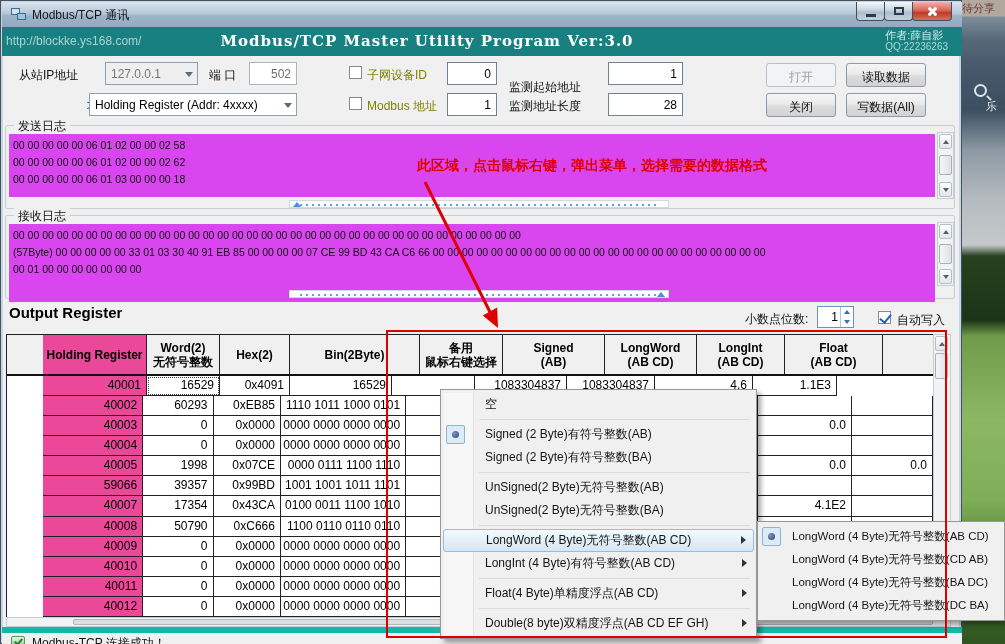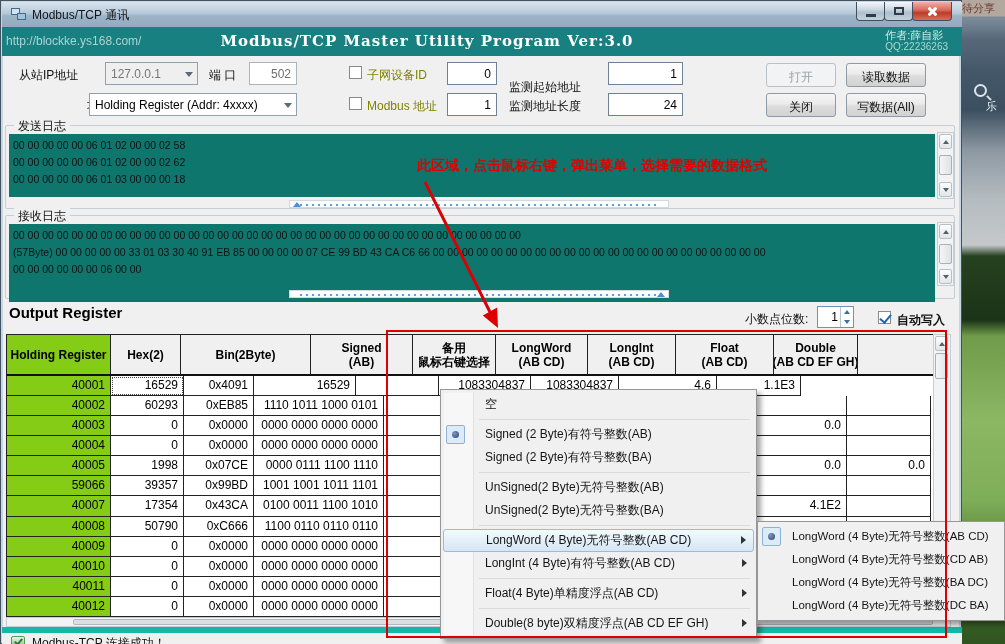--- a/index.html
+++ b/index.html
@@ -55,21 +55,21 @@
   .chk { position:absolute; width:13px; height:13px; background:#fff; border:1px solid #8a8a8a; }
   .chk.checked::after { content:""; position:absolute; left:3px; top:0px; width:5px; height:9px;
     border-right:2px solid #1e5fbf; border-bottom:2px solid #1e5fbf; transform:rotate(40deg); }
   .btn { position:absolute; height:24px; border:1px solid #8e9aa5; border-radius:3px; font-size:12px; color:#111;
     background:linear-gradient(180deg,#f6f6f6 0%,#ebebeb 45%,#dcdcdc 55%,#d2d2d2 100%); text-align:center; padding-top:5px; }
   .btn.disabled { color:#9aa0a6; border-color:#b9c0c6; background:#f2f3f4; }
 
   
   .grp { position:absolute; border:1px solid #c3ced6; border-radius:2px; }
   .grp .cap { position:absolute; top:-8px; left:8px; background:#f0f0f0; padding:0 4px; font-size:12px; color:#111; }
-  .logarea { position:absolute; background:#0f766e; font-size:10.5px; line-height:17px; color:#111; overflow:hidden; white-space:nowrap; padding:3px 0 0 4px; }
+  .logarea { position:absolute; background:#d946ef; font-size:10.5px; line-height:17px; color:#111; overflow:hidden; white-space:nowrap; padding:3px 0 0 4px; }
   .dotbar { position:absolute; height:8px; border:1px solid #d3dade; background:#fcfdfe; }
   .dotbar .dots { position:absolute; left:10px; right:10px; top:3px; height:2px;
     background:repeating-linear-gradient(90deg,#5aa0e6 0 2px,transparent 2px 6px); }
   .dotbar .tri { position:absolute; top:1px; width:0; height:0; border-left:4px solid transparent; border-right:4px solid transparent; border-bottom:5px solid #4a90d9; }
 
   
   .vsb { position:absolute; width:17px; background:#f2f3f4; border:1px solid #c8cdd2; }
   .vsb .arr { position:absolute; left:1px; width:13px; height:15px; border:1px solid #b8bec4; border-radius:2px;
     background:linear-gradient(180deg,#fdfdfd,#e2e6e9); }
   .vsb .arr::after { content:""; position:absolute; left:3px; width:0; height:0; border-left:3px solid transparent; border-right:3px solid transparent; }
@@ -88,21 +88,21 @@
   .spinner .spins i.d { bottom:3px; border-top:4px solid #3a6ea5; }
 
   
   #tbl { left:5px; top:333px; width:927px; border:1px solid #222; border-right:none; background:#fff; }
   .thead { display:flex; height:41px; background:#f0f0f0; border-bottom:2px solid #111; }
   .th { border-right:1px solid #222; display:flex; flex-direction:column; justify-content:center; align-items:center;
     font-size:12px; font-weight:bold; line-height:14px; white-space:nowrap; overflow:hidden; }
   .tr { display:flex; height:20.08px; }
   .td { border-right:1px solid #222; border-bottom:1px solid #222; font-size:12px; text-align:right;
     padding:2px 5px 0 0; white-space:nowrap; overflow:hidden; }
-  .c0 { width:104px; background:#84cc16; } .c1 { width:73px; } .c2 { width:70px; } .c3 { width:130px; }
+  .c0 { width:104px; background:#ec4899;margin-left:36px; } .c1 { width:73px; } .c2 { width:70px; } .c3 { width:130px; }
   .c4 { width:102px; } .c5 { width:83px; } .c6 { width:92px; } .c7 { width:88px;text-align:right; } .c8 { width:98px; } .c9 { width:84px; }
   .tbody .tr:first-of-type .c1 { outline:1px dotted #444; outline-offset:-2px; }
   .hsb { position:absolute; left:5px; top:616px; width:945px; height:10px; background:#f2f3f4; border:1px solid #c8cdd2; }
   .hsb .thumb { position:absolute; left:66px; top:1px; width:860px; height:6px; background:#dcdfe2; border:1px solid #b2b8bd; border-radius:2px; }
 
   
   #status { left:1px; top:626px; width:960px; height:17px; background:#f0f0f0; border-top:6px solid #14b8a6; }
   #status .txt2 { position:absolute; left:30px; top:2px; font-size:12px; color:#111; }
   .msgicon { position:absolute; left:9px; top:3px; width:14px; height:10px; border:1px solid #4f9a56;
     border-radius:2px; background:linear-gradient(180deg,#eaf7ea,#93ce97); }
@@ -184,21 +184,21 @@
   <div class="txt" style="left:607px;top:61px;width:75px;">1</div>
   <div class="btn disabled" style="left:765px;top:62px;width:70px;">打开</div>
   <div class="btn" style="left:845px;top:62px;width:80px;">读取数据</div>
 
   <div class="lbl" style="left:38px;top:97px;margin-left:48px;">功能码</div>
   <div class="combo" style="left:88px;top:92px;width:208px;"><span>Holding Register (Addr: 4xxxx)</span><i class="drop"></i></div>
   <div class="chk" style="left:348px;top:96px;"></div>
   <div class="lbl olive" style="left:366px;top:97px;">Modbus 地址</div>
   <div class="txt" style="left:446px;top:92px;width:50px;">1</div>
   <div class="lbl" style="left:508px;top:97px;">监测地址长度</div>
-  <div class="txt" style="left:607px;top:92px;width:75px;">24</div>
+  <div class="txt" style="left:607px;top:92px;width:75px;">28</div>
   <div class="btn" style="left:765px;top:92px;width:70px;">关闭</div>
   <div class="btn" style="left:845px;top:92px;width:80px;">写数据(All)</div>
 
   <div class="grp" style="left:4px;top:124px;width:950px;height:84px;">
     <div class="cap">发送日志</div>
   </div>
   <div class="logarea" style="left:8px;top:133px;width:926px;height:63px;">
 
   <div class="logline">00 00 00 00 00 06 01 02 00 00 02 58</div>
       <div class="logline">00 00 00 00 00 06 01 02 00 00 02 62</div>
@@ -214,21 +214,21 @@
       <span class="dots"></span>
   </div>
 
   <div class="grp" style="left:4px;top:214px;width:950px;height:84px;">
     <div class="cap">接收日志</div>
   </div>
   <div class="logarea" style="left:8px;top:223px;width:926px;height:78px;">
 
   <div class="logline">00 00 00 00 00 00 00 00 00 00 00 00 00 00 00 00 00 00 00 00 00 00 00 00 00 00 00 00 00 00 00 00 00 00 00</div>
       <div class="logline">(57Byte) 00 00 00 00 00 33 01 03 30 40 91 EB 85 00 00 00 00 07 CE 99 BD 43 CA C6 66 00 00 00 00 00 00 00 00 00 00 00 00 00 00 00 00 00 00 00 00 00 00 00</div>
-      <div class="logline">00 00 00 00 00 00 06 00 00</div>
+      <div class="logline">00 01 00 00 00 00 00 00 00</div>
     </div>
   <div class="vsb" style="left:936px;top:221px;height:64px;">
     <span class="arr up"></span>
     <span class="thumb" style="top:21px;"></span>
     <span class="arr down"></span>
   </div>
   <div class="dotbar" style="left:288px;top:289px;width:380px;">
     <span class="dots"></span>
       <span class="tri" style="right:3px;"></span>
   </div>
@@ -236,59 +236,59 @@
   <div class="abs" id="outtitle">Output Register</div>
   <div class="lbl" style="left:744px;top:310px;">小数点位数:</div>
   <div class="spinner">
     <span class="val">1</span>
     <span class="spins">
         <i class="u"></i>
         <i class="d"></i>
       </span>
   </div>
   <div class="chk checked" style="left:877px;top:310px;"></div>
-  <div class="lbl" style="left:896px;top:311px;font-weight:bold;">自动写入</div>
+  <div class="lbl" style="left:896px;top:311px;">自动写入</div>
 
   <div class="abs" id="tbl">
     <div class="thead">
       <div class="th c0">
           <span>Holding Register</span>
           <span></span>
         </div>
+      <div class="th c1">
+          <span>Word(2)</span>
+          <span>无符号整数</span>
+        </div>
       <div class="th c2">
           <span>Hex(2)</span>
           <span></span>
         </div>
       <div class="th c3">
           <span>Bin(2Byte)</span>
           <span></span>
         </div>
+      <div class="th c5">
+          <span>备用</span>
+          <span>鼠标右键选择</span>
+        </div>
       <div class="th c4">
           <span>Signed</span>
           <span>(AB)</span>
         </div>
-      <div class="th c5">
-          <span>备用</span>
-          <span>鼠标右键选择</span>
-        </div>
       <div class="th c6">
           <span>LongWord</span>
           <span>(AB CD)</span>
         </div>
       <div class="th c7">
           <span>LongInt</span>
           <span>(AB CD)</span>
         </div>
       <div class="th c8">
           <span>Float</span>
           <span>(AB CD)</span>
-        </div>
-      <div class="th c9">
-          <span>Double</span>
-          <span>(AB CD EF GH)</span>
         </div>
     </div>
     <div class="tbody">
 
         <div class="tr">
           <div class="td c0">40001</div>
           <div class="td c1">16529</div>
           <div class="td c2">0x4091</div>
           <div class="td c4">16529</div>
           <div class="td c5"></div>

